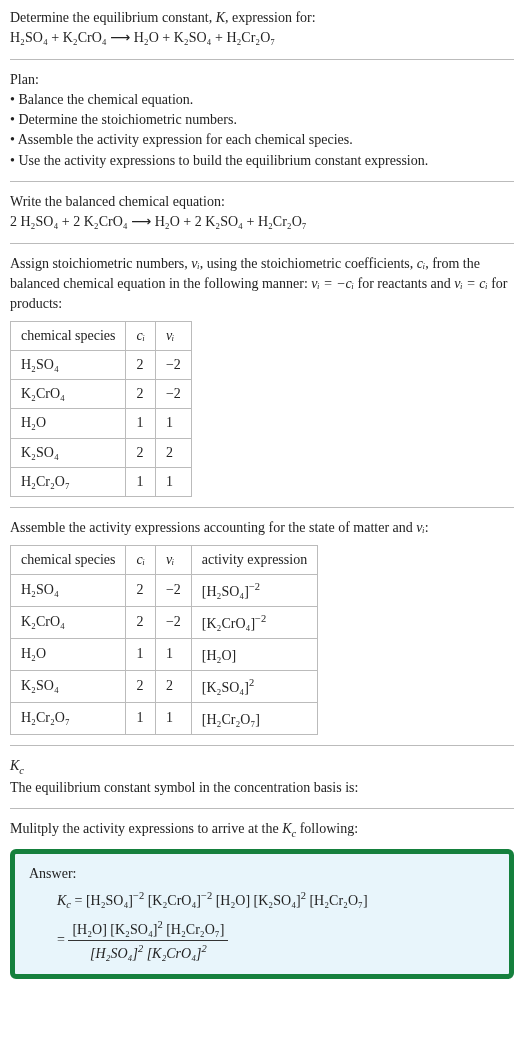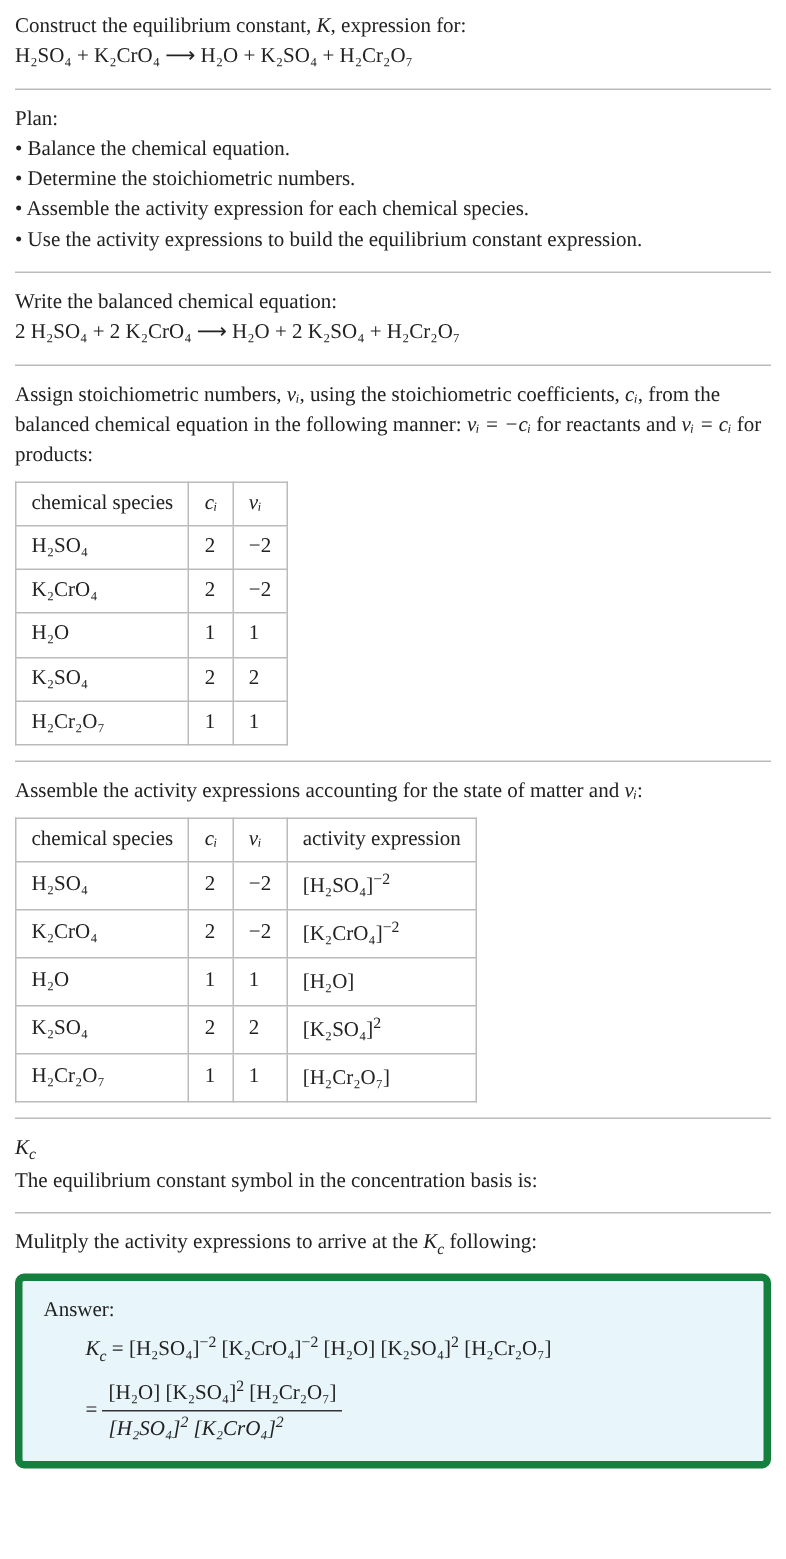--- a/index.html
+++ b/index.html
@@ -43,30 +43,31 @@
     background: #e8f5fb;
     border: 5px solid #15803d;
     border-radius: 6px;
     padding: 10px 14px;
     margin-top: 8px;
   }
   .answer-box .label { margin-bottom: 4px; }
   .frac {
     display: inline-block;
     vertical-align: middle;
+    text-align: center;
   }
   .frac .num { display: block; border-bottom: 1px solid #333; padding: 0 4px; }
   .frac .den { display: block; padding: 0 4px; font-style: italic; }
   .indent { padding-left: 28px; }
 </style>
 </head>
 <body>
 
 <div class="section">
-  <span>Construct the equilibrium constant, </span><span class="ital">K</span><span>, expression for:</span><br>
+  <span>Determine the equilibrium constant, </span><span class="ital">K</span><span>, expression for:</span><br>
   <span>H₂SO₄ + K₂CrO₄ ⟶ H₂O + K₂SO₄ + H₂Cr₂O₇</span>
 </div>
 
 <hr class="sep">
 
 <div class="section">
   <div>Plan:</div>
   <div>• Balance the chemical equation.</div>
   <div>• Determine the stoichiometric numbers.</div>
   <div>• Assemble the activity expression for each chemical species.</div>

